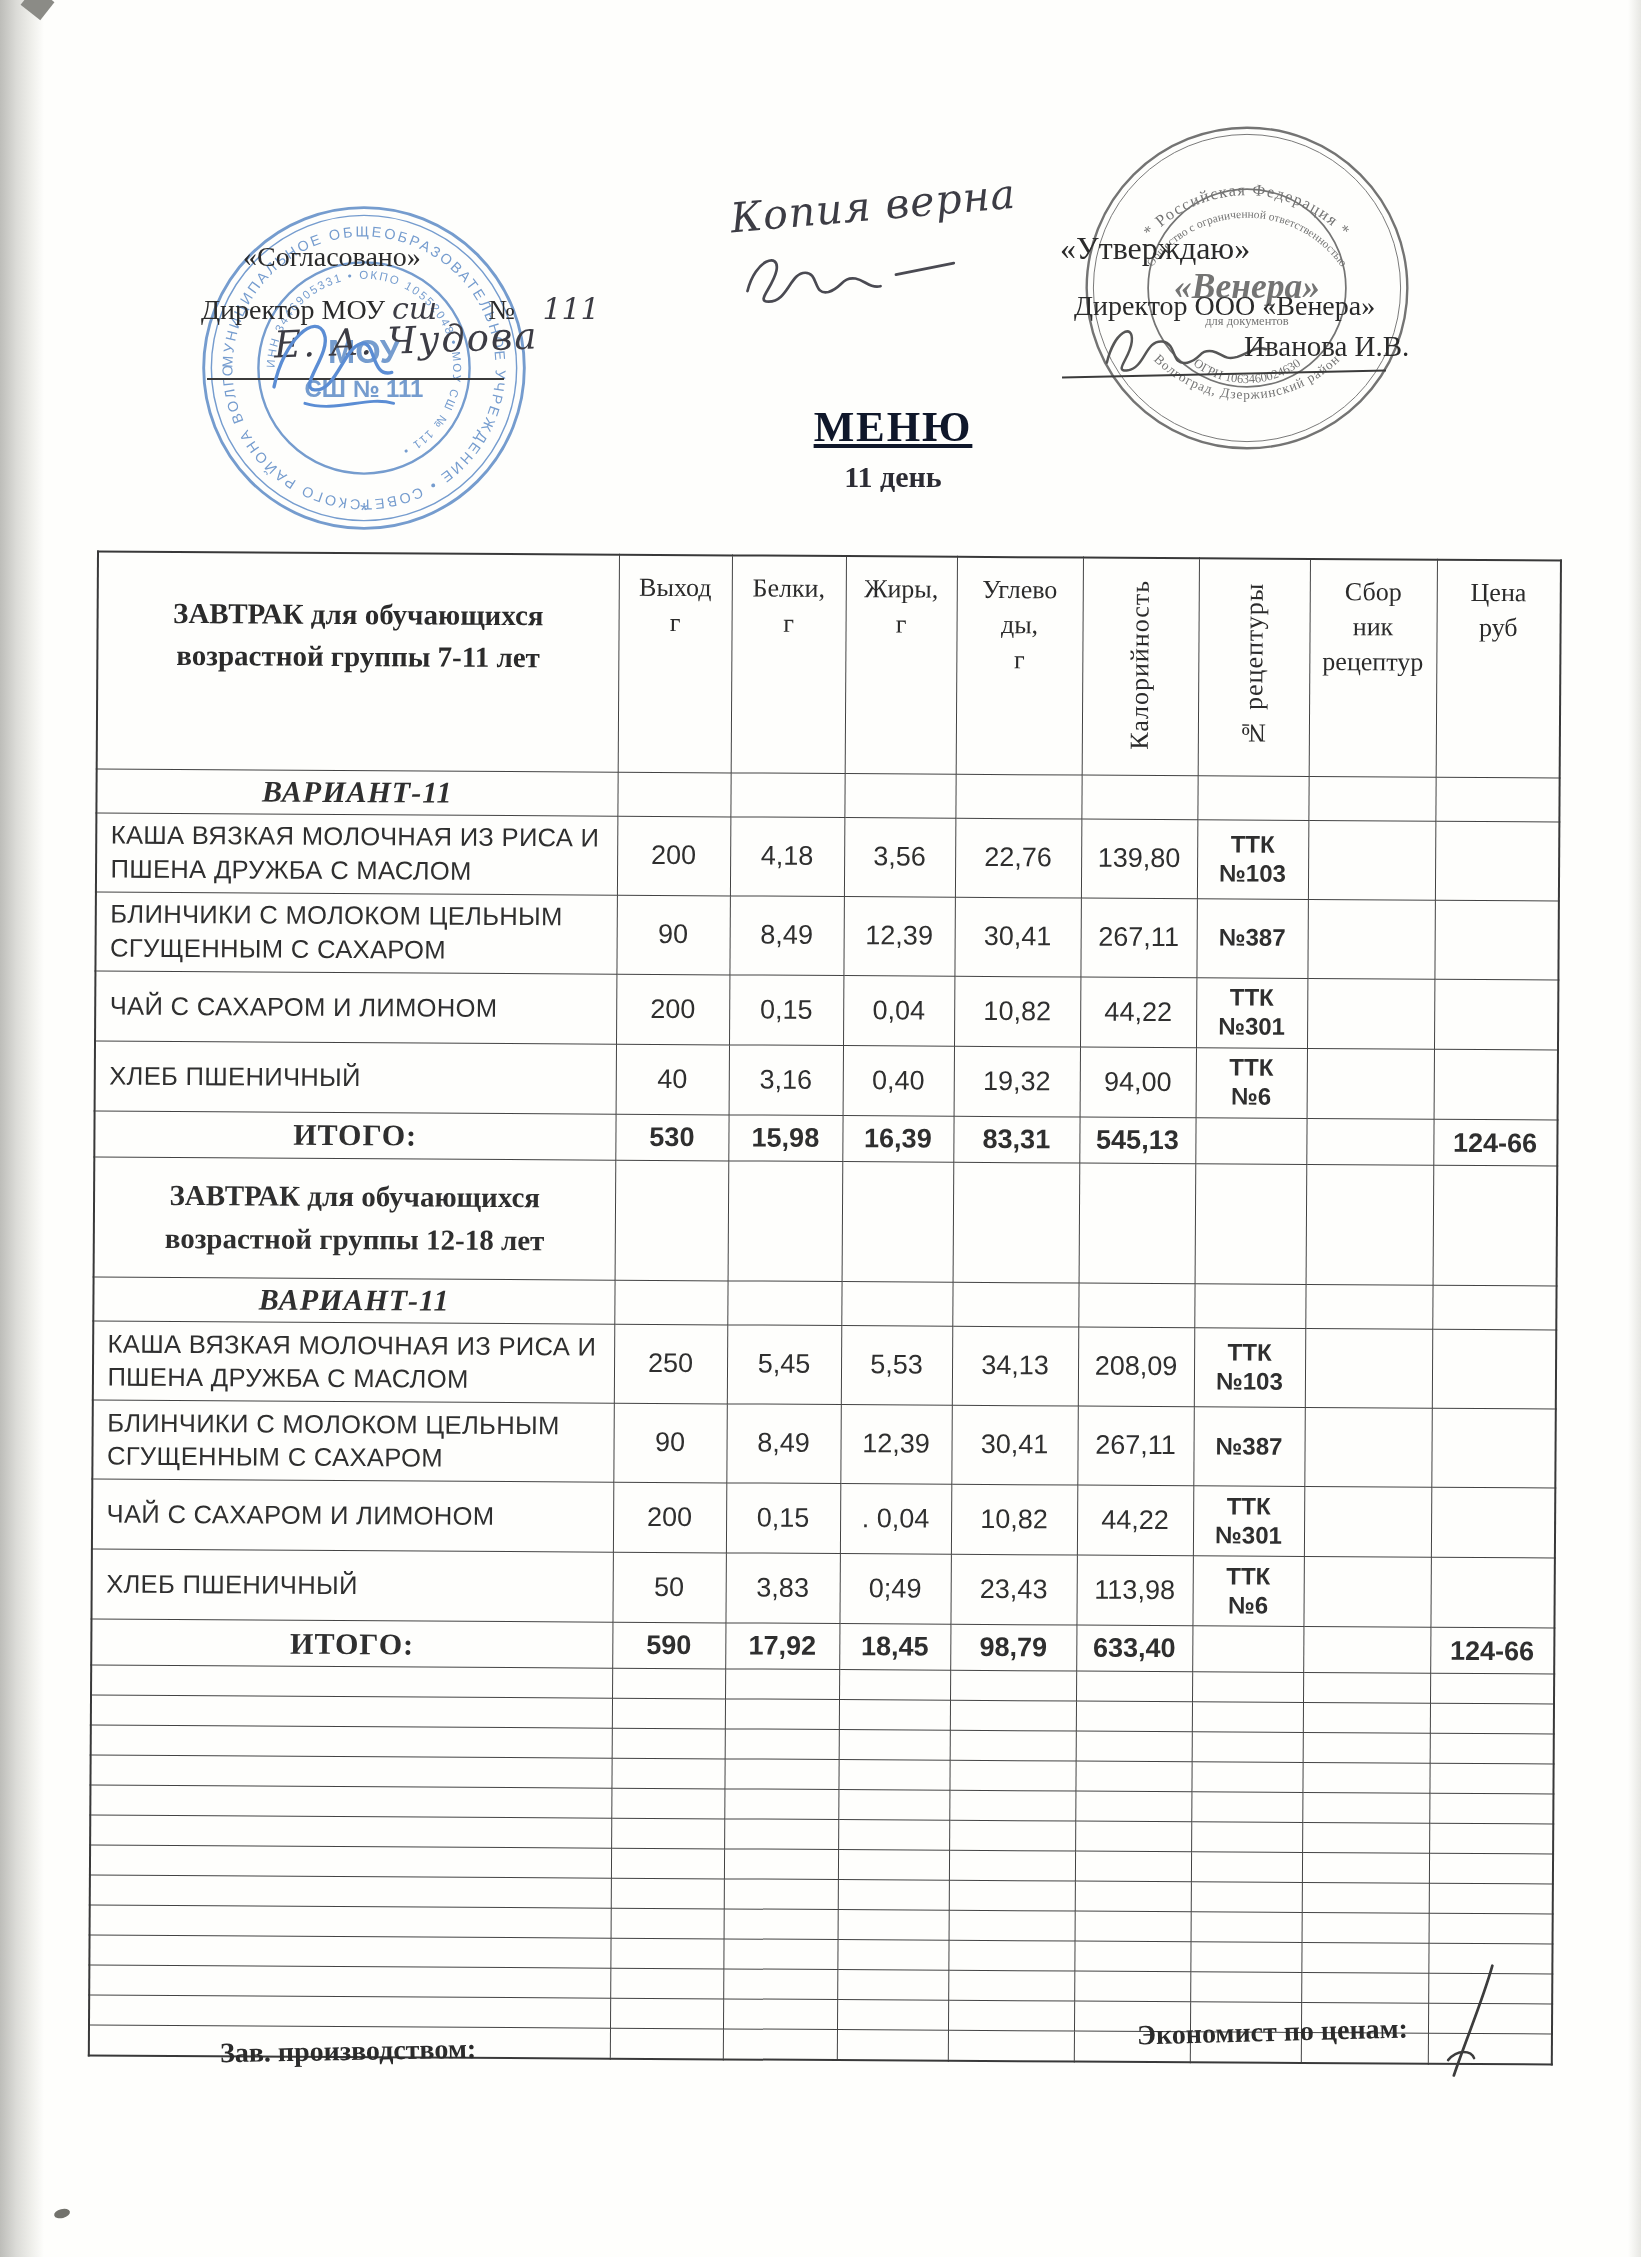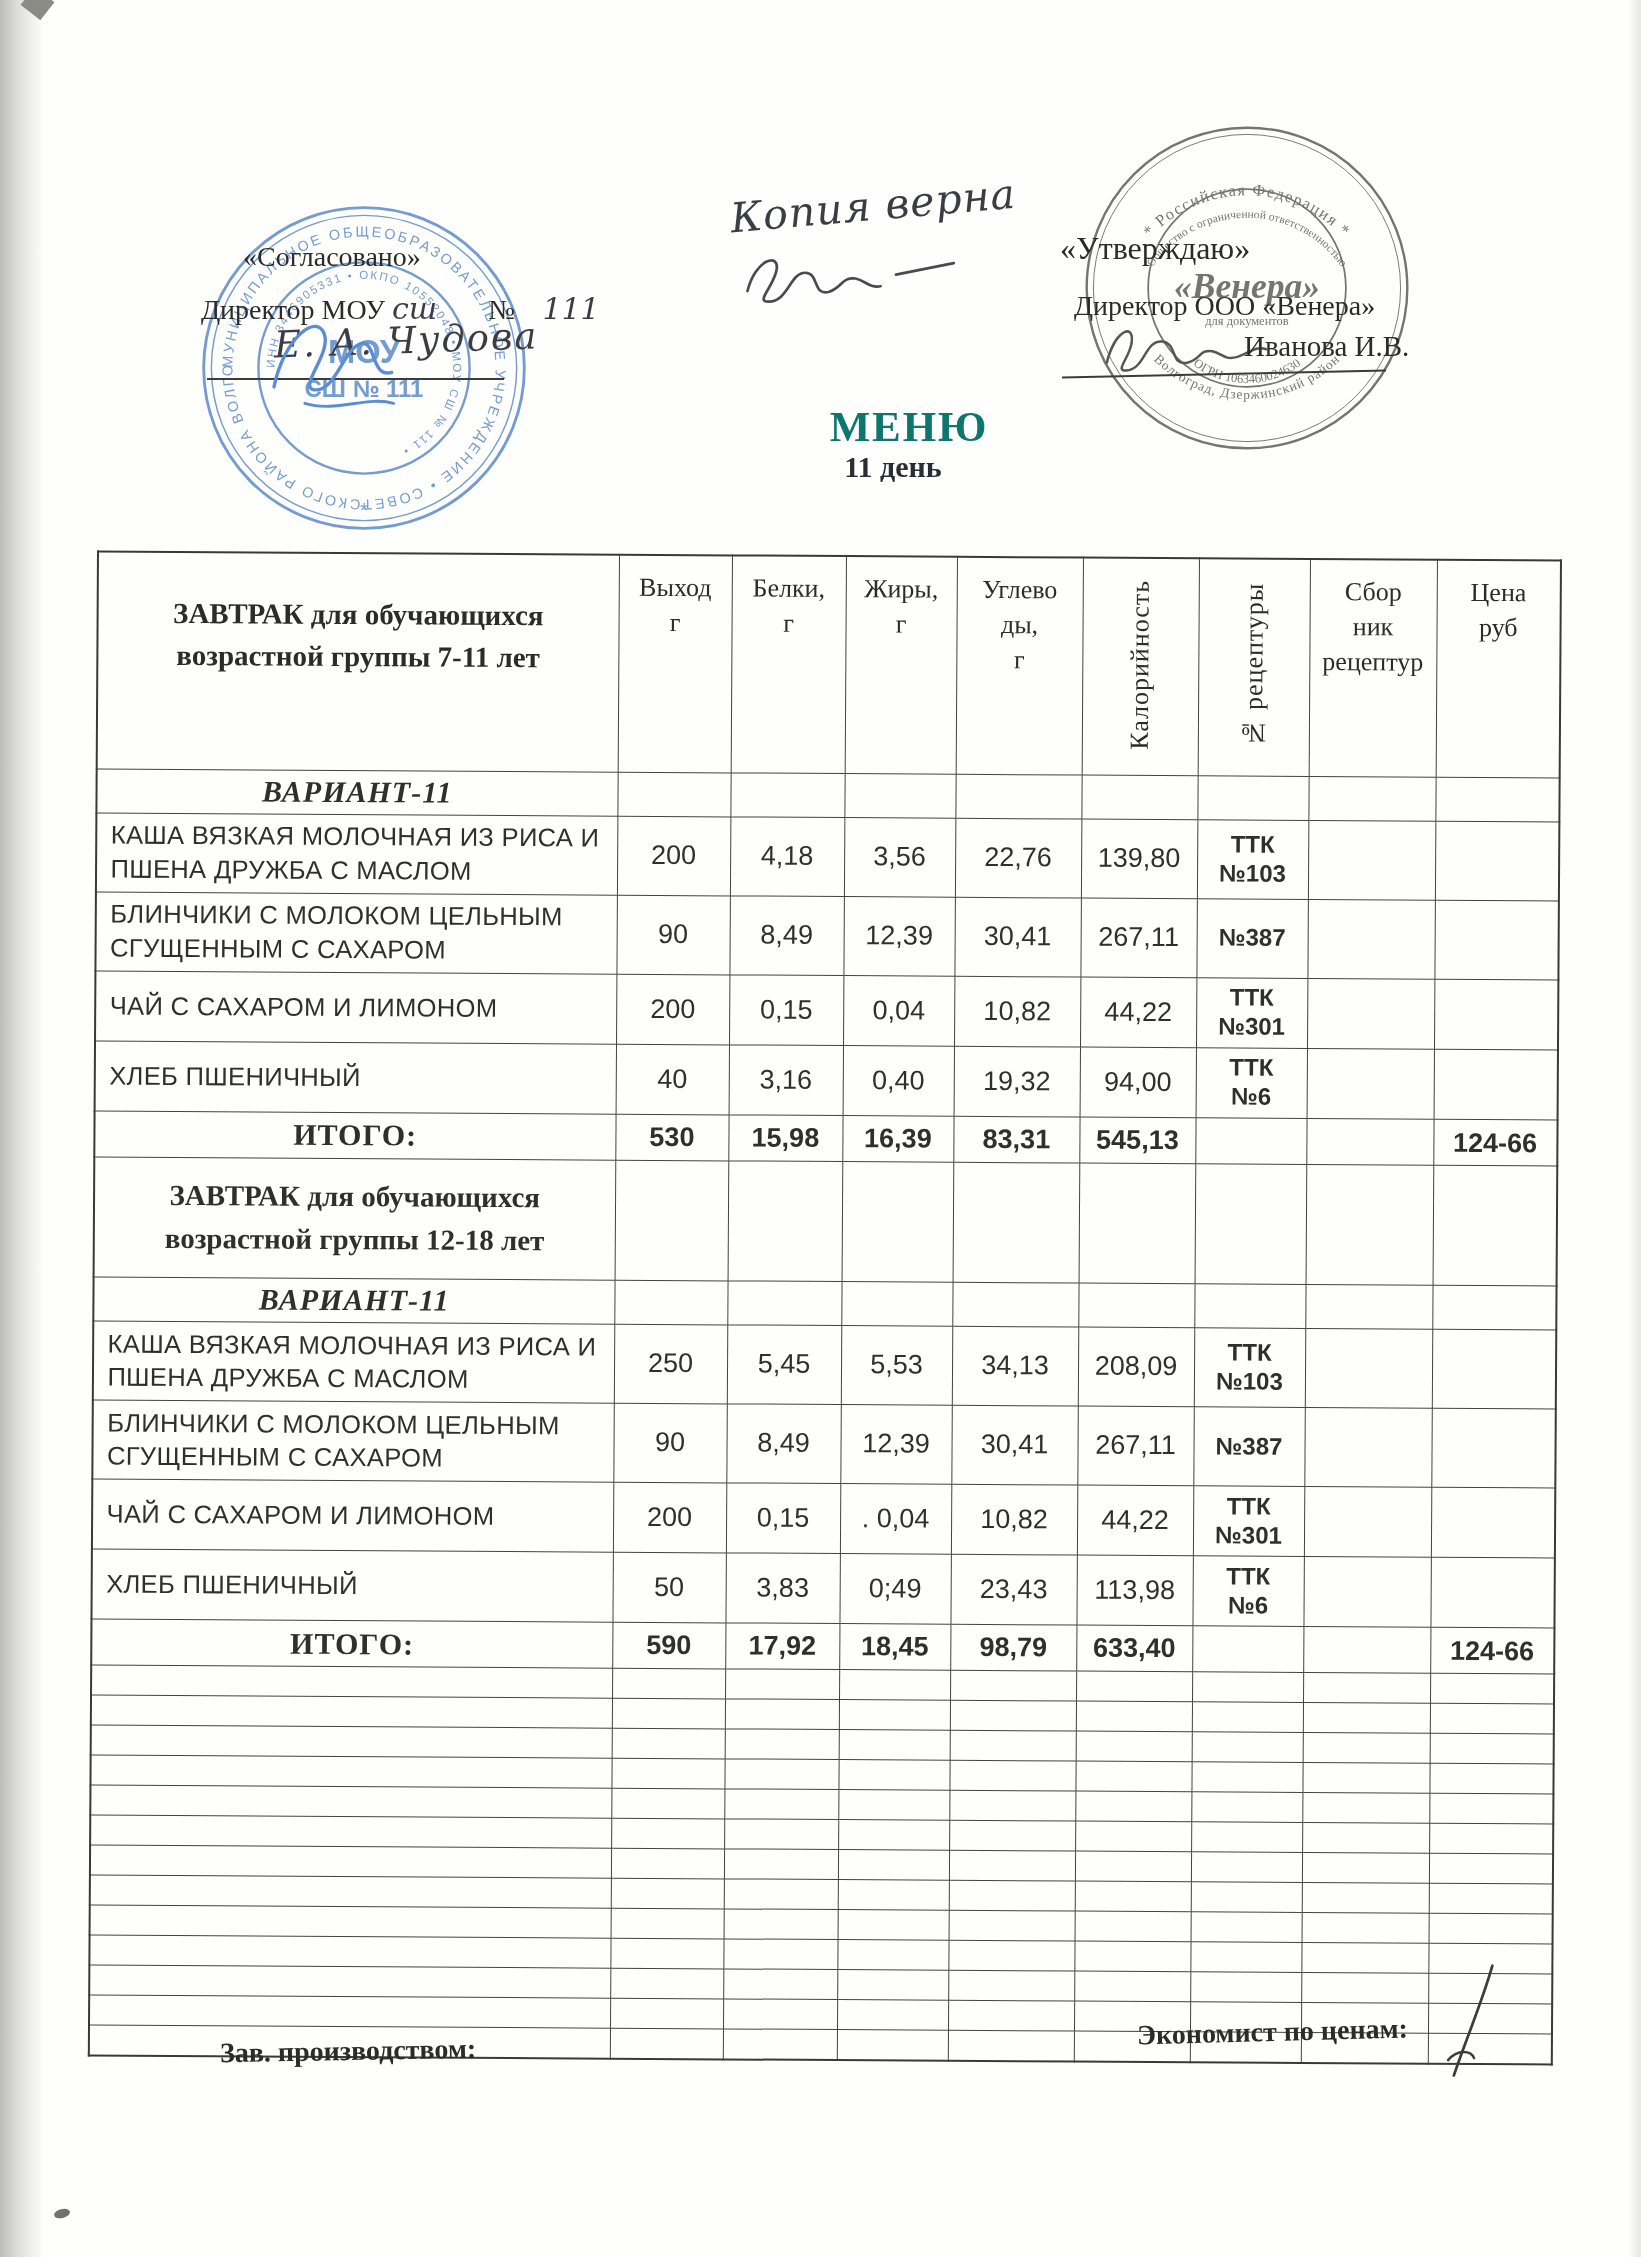--- a/index.html
+++ b/index.html
@@ -39,23 +39,23 @@
   .sig-copy { position:absolute; left:734px; top:238px; z-index:2; }
 
   .lbl-utverzhdayu { position:absolute; left:1060px; top:230px; font-size:32px; z-index:2; }
   .stamp-right { position:absolute; left:1079px; top:120px; width:336px; height:336px; opacity:.85; z-index:1; }
   .line-director-right { position:absolute; left:1074px; top:290px; font-size:28px; z-index:2; white-space:nowrap; }
   .sig-ivanova { position:absolute; left:1095px; top:307px; z-index:3; }
   .underline-right { position:absolute; left:1062px; top:373px; width:324px;
     border-bottom:2.4px solid #3b3b3b; transform:rotate(-1.2deg); z-index:2; }
   .name-ivanova { position:absolute; left:1244px; top:330px; font-size:29px; z-index:3; white-space:nowrap; }
 
-  .title-menu { position:absolute; left:692px; top:402px; width:434px; text-align:center;
-    font-size:43px; font-weight:bold; letter-spacing:1.9px; color:#0f766e; }
-  .title-day { position:absolute; left:676px; top:450px; width:434px; text-align:center;
+  .title-menu { position:absolute; left:676px; top:402px; width:434px; text-align:center;
+    font-size:43px; font-weight:bold; letter-spacing:1.9px; color:#0f172a;text-decoration:underline; }
+  .title-day { position:absolute; left:676px; top:460px; width:434px; text-align:center;
     font-size:30px; font-weight:bold; color:#2c2c34; }
 
   
   .table-block { position:absolute; left:97px; top:555px; transform:rotate(.35deg);
     transform-origin:top center; z-index:2; }
   table.menu { border-collapse:collapse; table-layout:fixed; width:1463px; border:2.9px solid #393939; }
   table.menu td, table.menu th { border:1.9px solid #434343; }
   thead th { height:217px; vertical-align:top; font-weight:normal; border-bottom:4.8px double #3a3a3a; }
   .th-section { font-size:29px; font-weight:bold; text-align:center; padding:39px 25px 0; line-height:1.45; }
   .th-col { font-size:26px; text-align:center; padding-top:13.5px; white-space:pre-line; line-height:1.35; }

